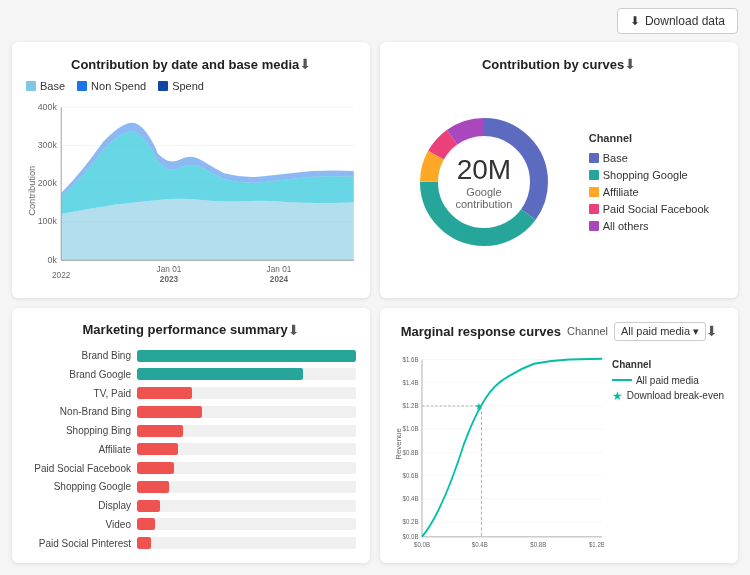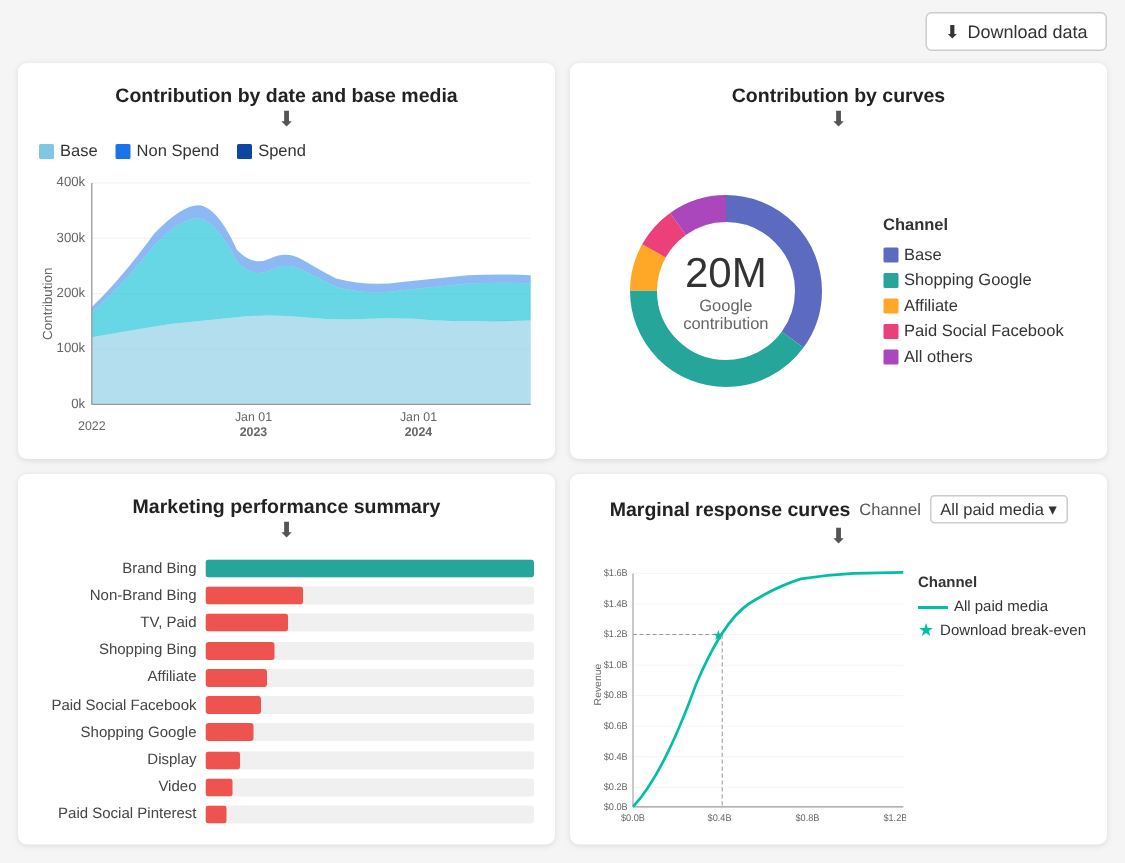--- a/index.html
+++ b/index.html
@@ -44,21 +44,20 @@
       padding: 14px;
       box-shadow: 0 1px 4px rgba(0,0,0,0.1);
       display: flex;
       flex-direction: column;
     }
     .card-header {
       display: flex;
       justify-content: center;
       align-items: center;
       margin-bottom: 8px;
-      flex-direction: column;
     }
     .card-title {
       font-size: 13px;
       font-weight: 600;
       color: #222;
     }
     .download-icon {
       color: #555;
       cursor: pointer;
       font-size: 14px;
@@ -295,29 +294,35 @@
       <span class="download-icon">⬇</span>
     </div>
     <div class="bar-chart" id="bar-chart-container">
     <div class="bar-row">
           <div class="bar-label">Brand Bing</div>
           <div class="bar-track">
             <div class="bar-fill" style="width: 100%; background: rgb(38, 166, 154);"></div>
           </div>
         </div>
         <div class="bar-row">
+          <div class="bar-label">Brand Google</div>
+          <div class="bar-track">
+            <div class="bar-fill" style="width: 75.7895%; background: rgb(38, 166, 154);"></div>
+          </div>
+        </div>
+        <div class="bar-row">
+          <div class="bar-label">TV, Paid</div>
+          <div class="bar-track">
+            <div class="bar-fill" style="width: 25.2632%; background: rgb(239, 83, 80);"></div>
+          </div>
+        </div>
+        <div class="bar-row">
           <div class="bar-label">Non-Brand Bing</div>
           <div class="bar-track">
             <div class="bar-fill" style="width: 29.4737%; background: rgb(239, 83, 80);"></div>
-          </div>
-        </div>
-        <div class="bar-row">
-          <div class="bar-label">TV, Paid</div>
-          <div class="bar-track">
-            <div class="bar-fill" style="width: 25.2632%; background: rgb(239, 83, 80);"></div>
           </div>
         </div>
         <div class="bar-row">
           <div class="bar-label">Shopping Bing</div>
           <div class="bar-track">
             <div class="bar-fill" style="width: 21.0526%; background: rgb(239, 83, 80);"></div>
           </div>
         </div>
         <div class="bar-row">
           <div class="bar-label">Affiliate</div>

